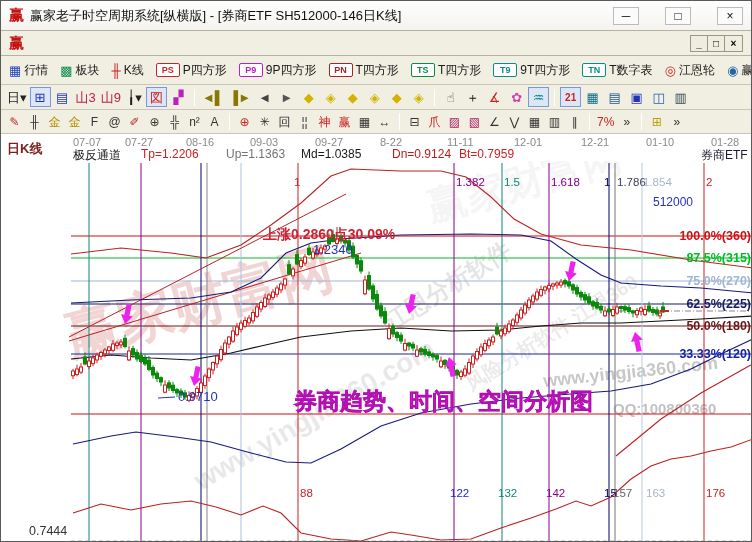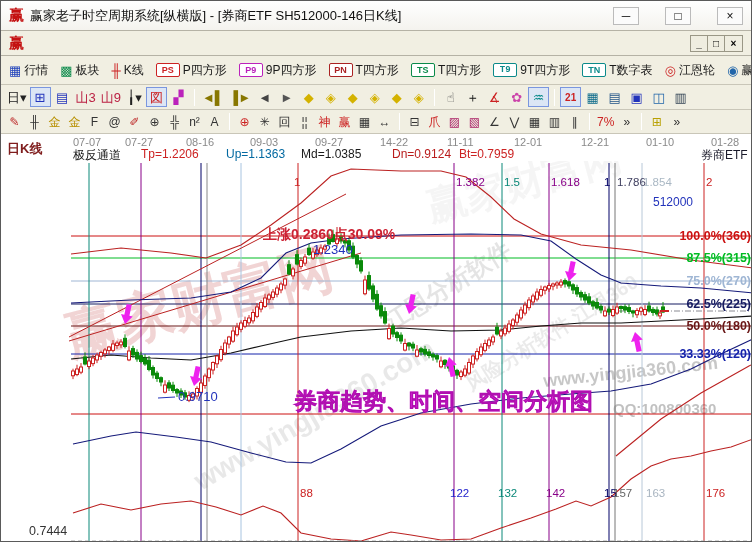--- a/index.html
+++ b/index.html
@@ -94,21 +94,21 @@
       </span>
       <span class="tb-main-btn">
         <span class="badge" style="color: rgb(170, 34, 34);">PN</span>
         <span>T四方形</span>
       </span>
       <span class="tb-main-btn">
         <span class="badge" style="color: rgb(10, 138, 74);">TS</span>
         <span>T四方形</span>
       </span>
       <span class="tb-main-btn">
-        <span class="badge" style="color: rgb(10, 138, 138); font-family: Liberation Mono, monospace;">T9</span>
+        <span class="badge" style="color: rgb(10, 138, 138);">T9</span>
         <span>9T四方形</span>
       </span>
       <span class="tb-main-btn">
         <span class="badge" style="color: rgb(10, 138, 138);">TN</span>
         <span>T数字表</span>
       </span>
       <span class="tb-main-btn">
         <span class="tb-glyph" style="color: rgb(204, 34, 34);">◎</span>
         <span>江恩轮</span>
       </span>
@@ -192,29 +192,29 @@
     </div>
 
   <div class="chart">
     <div class="chart-header" id="chart-header">
       <span class="kperiod">日K线</span>
     <span class="date-label" style="left: 72px;">07-07</span>
         <span class="date-label" style="left: 124px;">07-27</span>
         <span class="date-label" style="left: 185px;">08-16</span>
         <span class="date-label" style="left: 249px;">09-03</span>
         <span class="date-label" style="left: 314px;">09-27</span>
-        <span class="date-label" style="left: 379px;">14-22</span>
+        <span class="date-label" style="left: 379px;">8-22</span>
         <span class="date-label" style="left: 446px;">11-11</span>
         <span class="date-label" style="left: 513px;">12-01</span>
         <span class="date-label" style="left: 580px;">12-21</span>
         <span class="date-label" style="left: 645px;">01-10</span>
         <span class="date-label" style="left: 710px;">01-28</span>
         <span class="ind-item" style="left: 72px; color: rgb(26, 26, 26);">极反通道</span>
         <span class="ind-item" style="left: 140px; color: rgb(204, 34, 34);">Tp=1.2206</span>
-        <span class="ind-item" style="left: 225px; color: #0369a1;">Up=1.1363</span>
+        <span class="ind-item" style="left: 225px; color: #737373;">Up=1.1363</span>
         <span class="ind-item" style="left: 300px; color: rgb(26, 26, 26);">Md=1.0385</span>
         <span class="ind-item" style="left: 385px; color: #b91c1c; margin-left: 6px;">Dn=0.9124</span>
         <span class="ind-item" style="left: 458px; color: rgb(204, 34, 34);">Bt=0.7959</span>
         <span class="ind-item" style="left: 652px; color: rgb(34, 51, 187); margin-top: 48px;">512000</span>
         <span class="ind-item" style="left: 700px; color: rgb(26, 26, 42);">券商ETF</span>
       </div>
     <svg class="plot" id="plot" width="752" height="382" viewBox="0 0 752 382">
         <text x="70" y="195" font-size="55" fill="#d58080" font-family="&quot;Liberation Sans&quot;,&quot;DejaVu Sans&quot;,sans-serif" font-weight="bold" transform="rotate(-15 70 195)" opacity="0.33">赢家财富网</text>
         <text x="390" y="170" font-size="24" fill="#a8a8a8" font-family="&quot;Liberation Sans&quot;,&quot;DejaVu Sans&quot;,sans-serif" font-weight="bold" transform="rotate(-32 390 170)" opacity="0.3">江恩分析软件</text>
         <text x="470" y="230" font-size="20" fill="#b0b0b0" font-family="&quot;Liberation Sans&quot;,&quot;DejaVu Sans&quot;,sans-serif" font-weight="bold" transform="rotate(-32 470 230)" opacity="0.25">风险分析软件 江恩360</text>

